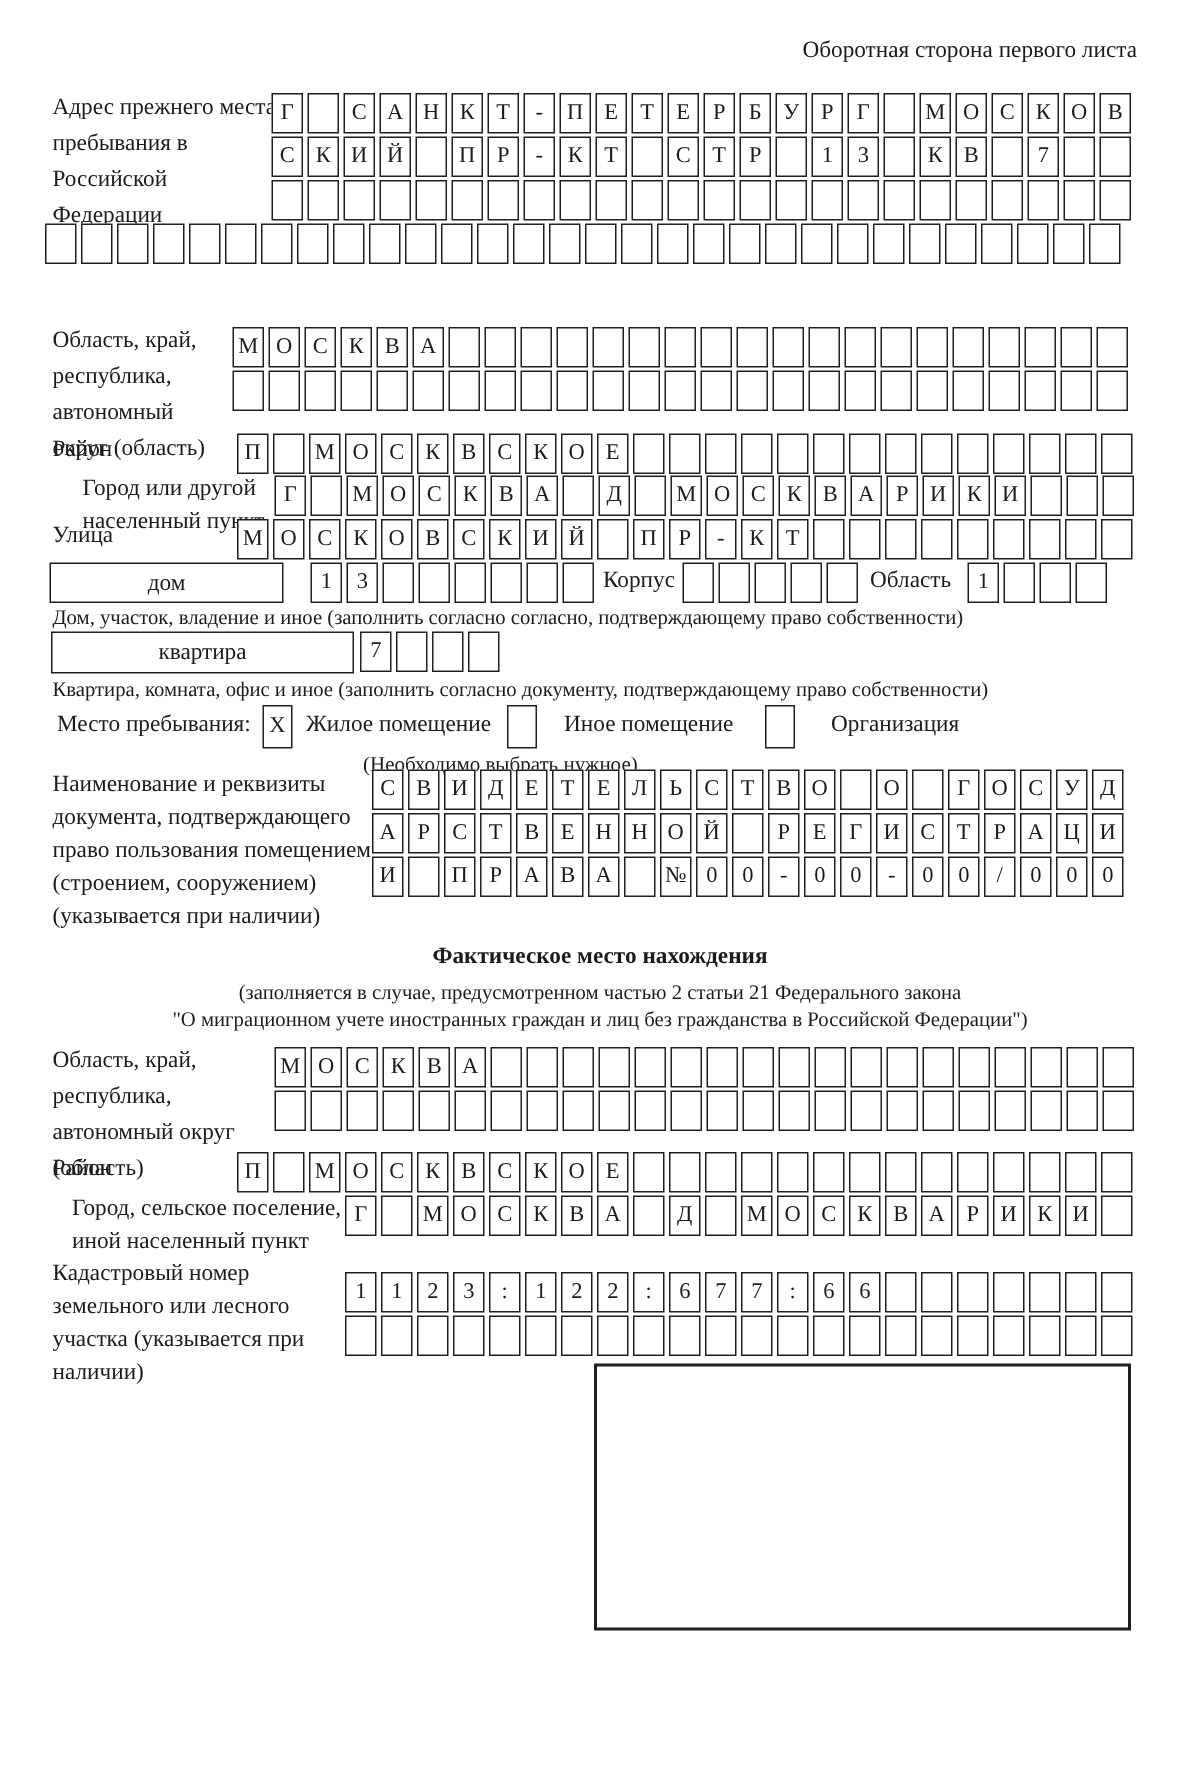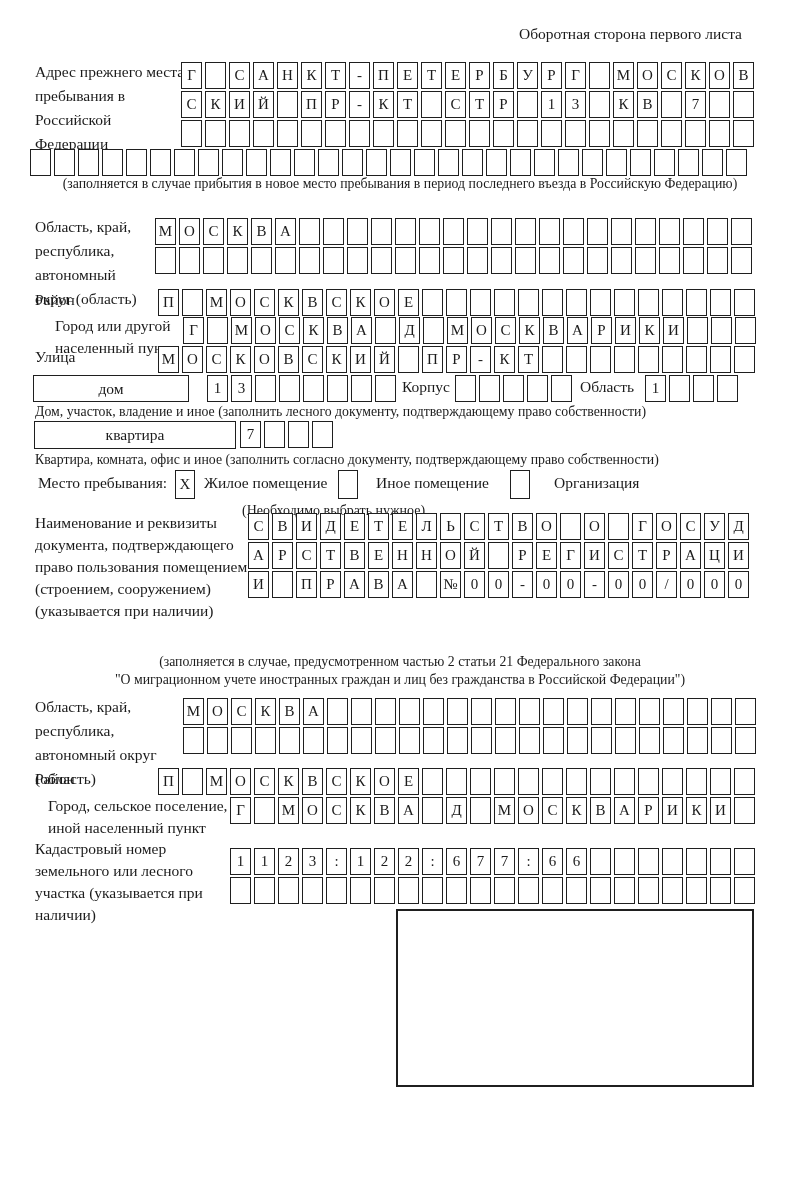--- a/index.html
+++ b/index.html
@@ -32,21 +32,21 @@
   .caption-center { position:absolute; left:0; width:800px; text-align:center; font-size:13.8px; }
   .title-center { position:absolute; left:0; width:800px; text-align:center; font-weight:bold; }
   .stamp-box { position:absolute; border:2px solid #1f1f1f; background:#fff; }
   .stamp-caption { position:absolute; text-align:center; font-size:14px; line-height:18.5px; }
 </style>
 </head>
 <body>
 
 <div class="page">
 
-  <div class="abs" style="top:25px; right:58px; font-size:15.5px;margin-left:16px;">Оборотная сторона первого листа</div>
+  <div class="abs" style="top:25px; right:42px; font-size:15.5px;margin-left:16px;">Оборотная сторона первого листа</div>
 
   <div class="label" style="left:35px; top:60px; width:150px;">Адрес прежнего места пребывания в Российской Федерации</div>
   <div class="cr" style="left:181px; top:62px;">
       <span class="cell">Г</span>
       <span class="cell"></span>
       <span class="cell">С</span>
       <span class="cell">А</span>
       <span class="cell">Н</span>
       <span class="cell">К</span>
       <span class="cell">Т</span>
@@ -145,21 +145,20 @@
       <span class="cell"></span>
       <span class="cell"></span>
       <span class="cell"></span>
       <span class="cell"></span>
       <span class="cell"></span>
       <span class="cell"></span>
       <span class="cell"></span>
       <span class="cell"></span>
       <span class="cell"></span>
     </div>
-  <div class="caption-center" style="top:176px;">(заполняется в случае прибытия в новое место пребывания в период последнего въезда в Российскую Федерацию)</div>
 
 
   <div class="label" style="left:35px; top:215px; width:120px;">Область, край, республика, автономный округ (область)</div>
   <div class="cr" style="left:155px; top:218px;">
       <span class="cell">М</span>
       <span class="cell">О</span>
       <span class="cell">С</span>
       <span class="cell">К</span>
       <span class="cell">В</span>
       <span class="cell">А</span>
@@ -316,21 +315,21 @@
       <span class="cell"></span>
       <span class="cell"></span>
     </div>
   <div class="inline-label" style="left:580px; top:378px;">Область</div>
   <div class="cr" style="left:645px; top:375px;">
       <span class="cell">1</span>
       <span class="cell"></span>
       <span class="cell"></span>
       <span class="cell"></span>
     </div>
-  <div class="caption" style="left:35px; top:404px;">Дом, участок, владение и иное (заполнить лесного документу, подтверждающему право собственности)</div>
+  <div class="caption" style="left:35px; top:404px;">Дом, участок, владение и иное (заполнить согласно согласно, подтверждающему право собственности)</div>
 
   <div class="bigbox" style="left:34px; top:421px; width:202px; height:28px;">квартира</div>
   <div class="cr" style="left:240px; top:421px;">
       <span class="cell">7</span>
       <span class="cell"></span>
       <span class="cell"></span>
       <span class="cell"></span>
     </div>
   <div class="caption" style="left:35px; top:452px;">Квартира, комната, офис и иное (заполнить согласно документу, подтверждающему право собственности)</div>
 
@@ -407,20 +406,21 @@
       <span class="cell">0</span>
       <span class="cell">-</span>
       <span class="cell">0</span>
       <span class="cell">0</span>
       <span class="cell">/</span>
       <span class="cell">0</span>
       <span class="cell">0</span>
       <span class="cell">0</span>
     </div>
 
+  <div class="title-center" style="top:629px; font-size:15.5px;">Фактическое место нахождения</div>
   <div class="caption-center" style="top:654px;font-family:Liberation Serif, serif;">(заполняется в случае, предусмотренном частью 2 статьи 21 Федерального закона</div>
   <div class="caption-center" style="top:672px;">"О миграционном учете иностранных граждан и лиц без гражданства в Российской Федерации")</div>
 
   <div class="label" style="left:35px; top:695px; width:140px;">Область, край, республика, автономный округ (область)</div>
   <div class="cr" style="left:183px; top:698px;">
       <span class="cell">М</span>
       <span class="cell">О</span>
       <span class="cell">С</span>
       <span class="cell">К</span>
       <span class="cell">В</span>

